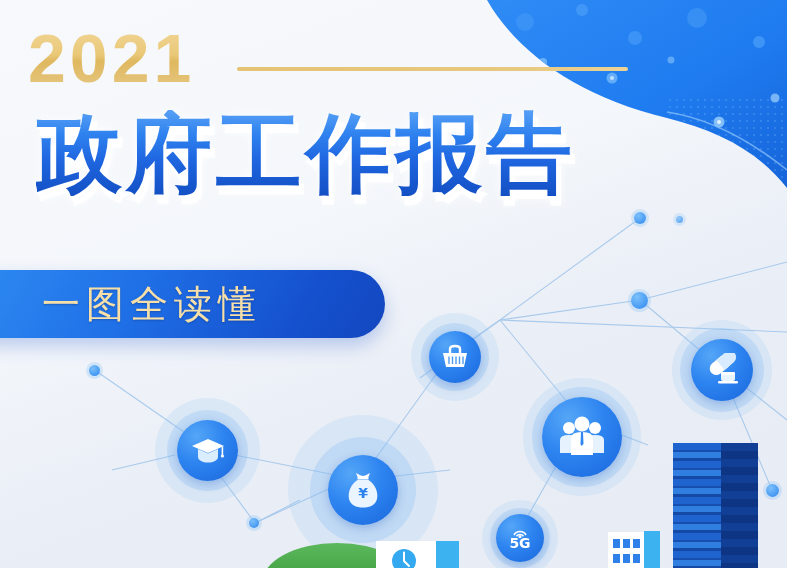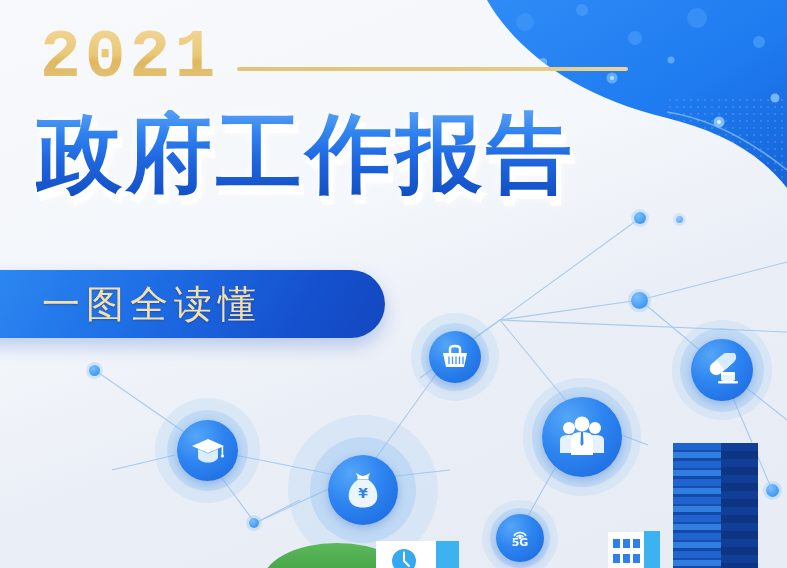--- a/index.html
+++ b/index.html
@@ -14,27 +14,26 @@
     background:linear-gradient(160deg,#f7f9fc 0%,#f4f7fb 38%,#eaeef6 62%,#e7ecf5 100%);
   }
 
   
   .wave-wrap{position:absolute;top:0;right:0;width:420px;height:210px;overflow:hidden;pointer-events:none;}
   .wave-wrap svg{display:block;}
 
   
   .year{
     position:absolute;left:28px;top:24px;
-    font-family:Liberation Mono, monospace;
+    font-family:Liberation Sans, sans-serif;
     font-size:68px;font-weight:700;letter-spacing:4px;line-height:1;
     background:linear-gradient(180deg,#f3d79a 0%,#e9c877 45%,#dfb85f 55%,#e7c884 100%);
     -webkit-background-clip:text;background-clip:text;color:transparent;
     -webkit-text-fill-color:transparent;
     text-shadow:none;
-    margin-left:12px;
   }
   .year-line{
     position:absolute;left:237px;top:67px;width:391px;height:4px;
     background:linear-gradient(90deg,#e6c274 0%,#e8c87e 70%,#edd396 100%);
     border-radius:2px;
   }
 
   
   .title-wrap{position:absolute;left:36px;top:110px;width:620px;height:105px;}
   .title-ghost{
@@ -251,21 +250,21 @@
     </div>
 
     <div class="node halo-outer" style="left:482px;top:500px;width:76px;height:76px;">
       <div class="halo-mid" style="left:8px;top:8px;width:60px;height:60px;"></div>
       <div class="disc" style="left:14px;top:14px;width:48px;height:48px;flex-direction:column;">
         <svg width="16" height="11" viewBox="0 0 16 11" style="margin-bottom:-2px">
           <path d="M2 8 A7 7 0 0 1 14 8" stroke="#ffffff" stroke-width="1.5" fill="none"></path>
           <path d="M4.5 9.2 A4.4 4.4 0 0 1 11.5 9.2" stroke="#ffffff" stroke-width="1.5" fill="none"></path>
           <circle cx="8" cy="9.6" r="1.5" fill="#ffffff"></circle>
         </svg>
-        <span style="color:#fff;font-size:11px;font-weight:700;font-family:'DejaVu Sans',sans-serif;line-height:1;">5G</span>
+        <span style="color:#fff;font-size:14px;font-weight:700;font-family:'DejaVu Sans',sans-serif;line-height:1;">5G</span>
       </div>
     </div>
 
     <div class="dotnode" style="left:89px;top:365px;width:11px;height:11px;"></div>
     <div class="dotnode" style="left:249px;top:518px;width:10px;height:10px;"></div>
     <div class="dotnode" style="left:631px;top:292px;width:17px;height:17px;"></div>
     <div class="dotnode" style="left:634px;top:212px;width:12px;height:12px;"></div>
     <div class="dotnode" style="left:766px;top:484px;width:13px;height:13px;"></div>
     <div class="dotnode" style="left:676px;top:216px;width:7px;height:7px;opacity:.8"></div>
 

